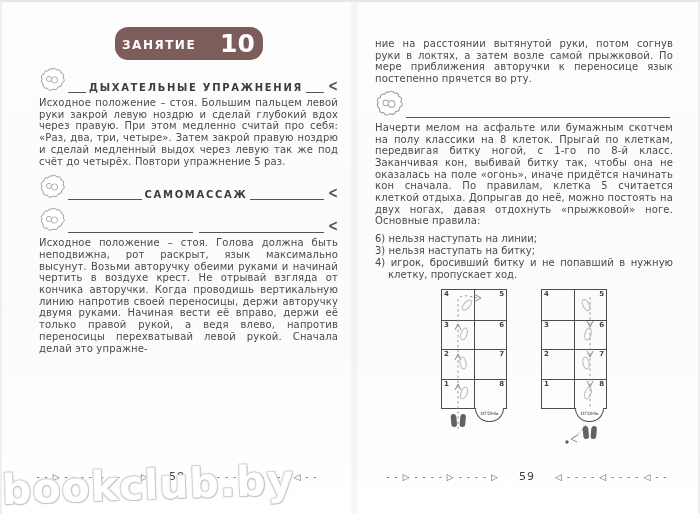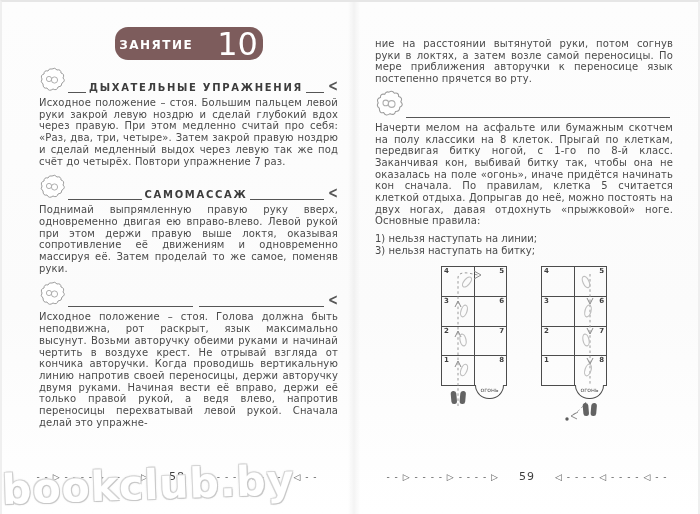--- a/index.html
+++ b/index.html
@@ -9,21 +9,21 @@
           border-top:2px solid #e6e6e6;border-left:2px solid #efefef;border-right:2px solid #efefef;box-sizing:border-box}
   .gutter{position:absolute;left:346px;top:0;width:12px;height:100%;
           background:linear-gradient(90deg,rgba(0,0,0,0) 0%,rgba(0,0,0,.045) 50%,rgba(0,0,0,0) 100%)}
   .page{position:absolute;top:0;height:514px;box-sizing:border-box}
   .page.left{left:0;width:350px;padding:0 14px 0 37px}
   .page.right{left:350px;width:350px;padding:0 29px 0 23px}
 
   .badge{width:148px;height:33px;margin:25px auto 6px;background:#7d5c5c;border-radius:13px;
          display:flex;align-items:center;justify-content:center;gap:24px;color:#fff}
   .badge .lbl{font-size:12px;font-weight:bold;letter-spacing:1.5px;padding-top:2px}
-  .badge .num{font-size:32px;font-weight:normal}
+  .badge .num{font-size:25px;font-weight:bold}
 
   .sec-head{display:flex;align-items:flex-end;height:24px;margin:9px 0 3px}
   .doodle{flex:0 0 auto}
   .hline{flex:1;border-top:1.4px solid #555;margin:0 3px;min-width:4px}
   .sec-title{font-size:10px;font-weight:bold;letter-spacing:1.7px;color:#3d3d3d;white-space:nowrap}
   .chev{font-size:12px;color:#555;font-weight:bold;transform:scaleY(1.35);margin-left:1px}
 
   p.body{font-size:10px;line-height:11.7px;letter-spacing:.15px;color:#4a4a4a;
          text-align:justify;margin:4px 0 6px;hyphens:auto}
   .rules{margin-top:2px}
@@ -69,34 +69,33 @@
       <svg class="doodle" width="26" height="26" viewBox="0 0 26 26">
         <path d="M13,2 q3,-2 5,1 q4,-1 4,3 q4,1 2,5 q3,3 -1,5 q0,4 -4,4 q-1,4 -5,2 q-4,3 -6,-1 q-4,1 -4,-4 q-3,-2 -1,-5 q-2,-4 2,-5 q0,-4 4,-3 q1,-3 4,-2 z" fill="#ffffff" stroke="#9d9d9d"></path>
         <circle cx="10" cy="12" r="2.6" fill="none" stroke="#b0b0b0"></circle>
           <circle cx="15.5" cy="13" r="3.1" fill="none" stroke="#b0b0b0"></circle>
       </svg>
       <span class="hline"></span>
       <span class="sec-title">ДЫХАТЕЛЬНЫЕ УПРАЖНЕНИЯ</span>
       <span class="hline"></span>
       <span class="chev">&lt;</span>
     </div>
-    <p class="body">Исходное положение – стоя. Большим пальцем левой руки закрой левую ноздрю и сделай глубокий вдох через правую. При этом медленно считай про себя: «Раз, два, три, четыре». Затем закрой правую ноздрю и сделай медленный выдох через левую так же под счёт до четырёх. Повтори упражнение 7 раз.</p>
+    <p class="body">Исходное положение – стоя. Большим пальцем левой руки закрой левую ноздрю и сделай глубокий вдох через правую. При этом медленно считай про себя: «Раз, два, три, четыре». Затем закрой правую ноздрю и сделай медленный выдох через левую так же под счёт до четырёх. Повтори упражнение 5 раз.</p>
 
     <div class="sec-head">
       <svg class="doodle" width="26" height="26" viewBox="0 0 26 26">
         <path d="M13,2 q3,-2 5,1 q4,-1 4,3 q4,1 2,5 q3,3 -1,5 q0,4 -4,4 q-1,4 -5,2 q-4,3 -6,-1 q-4,1 -4,-4 q-3,-2 -1,-5 q-2,-4 2,-5 q0,-4 4,-3 q1,-3 4,-2 z" fill="#ffffff" stroke="#9d9d9d"></path>
         <circle cx="10" cy="12" r="2.6" fill="none" stroke="#b0b0b0"></circle>
           <circle cx="15.5" cy="13" r="3.1" fill="none" stroke="#b0b0b0"></circle>
       </svg>
       <span class="hline"></span>
       <span class="sec-title">САМОМАССАЖ</span>
       <span class="hline"></span>
       <span class="chev">&lt;</span>
     </div>
-    <p class="body">Поднимай выпрямленную правую руку вверх, одновременно двигая ею вправо-влево. Левой рукой при этом держи правую выше локтя, оказывая сопротивление её движениям и одновременно массируя её. Затем проделай то же самое, поменяв руки.</p>
 
     <div class="sec-head">
       <svg class="doodle" width="26" height="26" viewBox="0 0 26 26">
         <path d="M13,2 q3,-2 5,1 q4,-1 4,3 q4,1 2,5 q3,3 -1,5 q0,4 -4,4 q-1,4 -5,2 q-4,3 -6,-1 q-4,1 -4,-4 q-3,-2 -1,-5 q-2,-4 2,-5 q0,-4 4,-3 q1,-3 4,-2 z" fill="#ffffff" stroke="#9d9d9d"></path>
         <circle cx="10" cy="12" r="2.6" fill="none" stroke="#b0b0b0"></circle>
           <circle cx="15.5" cy="13" r="3.1" fill="none" stroke="#b0b0b0"></circle>
       </svg>
       <span class="hline"></span>
       <span class="hline"></span>
       <span class="chev">&lt;</span>
@@ -105,37 +104,38 @@
 
     <div class="footer">
       <span class="f-arrows">- - ▷ - - - - ▷ - - - - ▷</span>
       <span class="f-num">58</span>
       <span class="f-arrows">◁ - - - - ◁ - - - - ◁ - -</span>
     </div>
   </div>
 
   <div class="page right">
 
-    <p class="body" style="margin-top:36px">ние на расстоянии вытянутой руки, потом согнув руки в локтях, а затем возле самой переносицы. По мере приближения авторучки к переносице язык постепенно прячется во рту.</p>
+    <p class="body" style="margin-top:36px">ние на расстоянии вытянутой руки, потом согнув руки в локтях, а затем возле самой прыжковой. По мере приближения авторучки к переносице язык постепенно прячется во рту.</p>
 
     <div class="sec-head">
       <svg class="doodle" width="28" height="28" viewBox="0 0 26 26">
         <path d="M13,2 q3,-2 5,1 q4,-1 4,3 q4,1 2,5 q3,3 -1,5 q0,4 -4,4 q-1,4 -5,2 q-4,3 -6,-1 q-4,1 -4,-4 q-3,-2 -1,-5 q-2,-4 2,-5 q0,-4 4,-3 q1,-3 4,-2 z" fill="#ffffff" stroke="#9d9d9d"></path>
         <circle cx="10" cy="12" r="2.6" fill="none" stroke="#b0b0b0"></circle>
           <circle cx="15.5" cy="13" r="3.1" fill="none" stroke="#b0b0b0"></circle>
       </svg>
       <span class="hline"></span>
 
     </div>
 
     <p class="body">Начерти мелом на асфальте или бумажным скотчем на полу классики на 8 клеток. Прыгай по клеткам, передвигая битку ногой, с 1-го по 8-й класс. Заканчивая кон, выбивай битку так, чтобы она не оказалась на поле «огонь», иначе придётся начинать кон сначала. По правилам, клетка 5 считается клеткой отдыха. Допрыгав до неё, можно постоять на двух ногах, давая отдохнуть «прыжковой» ноге. Основные правила:</p>
 
     <div class="rules">
-      <div class="rule">1) нельзя наступать на линии;</div>
+      <div class="rule">6) нельзя наступать на линии;</div>
       <div class="rule">3) нельзя наступать на битку;</div>
+      <div class="rule">4) игрок, бросивший битку и не попавший в нужную клетку, пропускает ход.</div>
     </div>
 
     <div class="hoprow">
 
       <div class="hop">
         <div class="hop-grid">
           <div class="hop-cell l">
               <span class="n">4</span>
             </div>
           <div class="hop-cell r">

